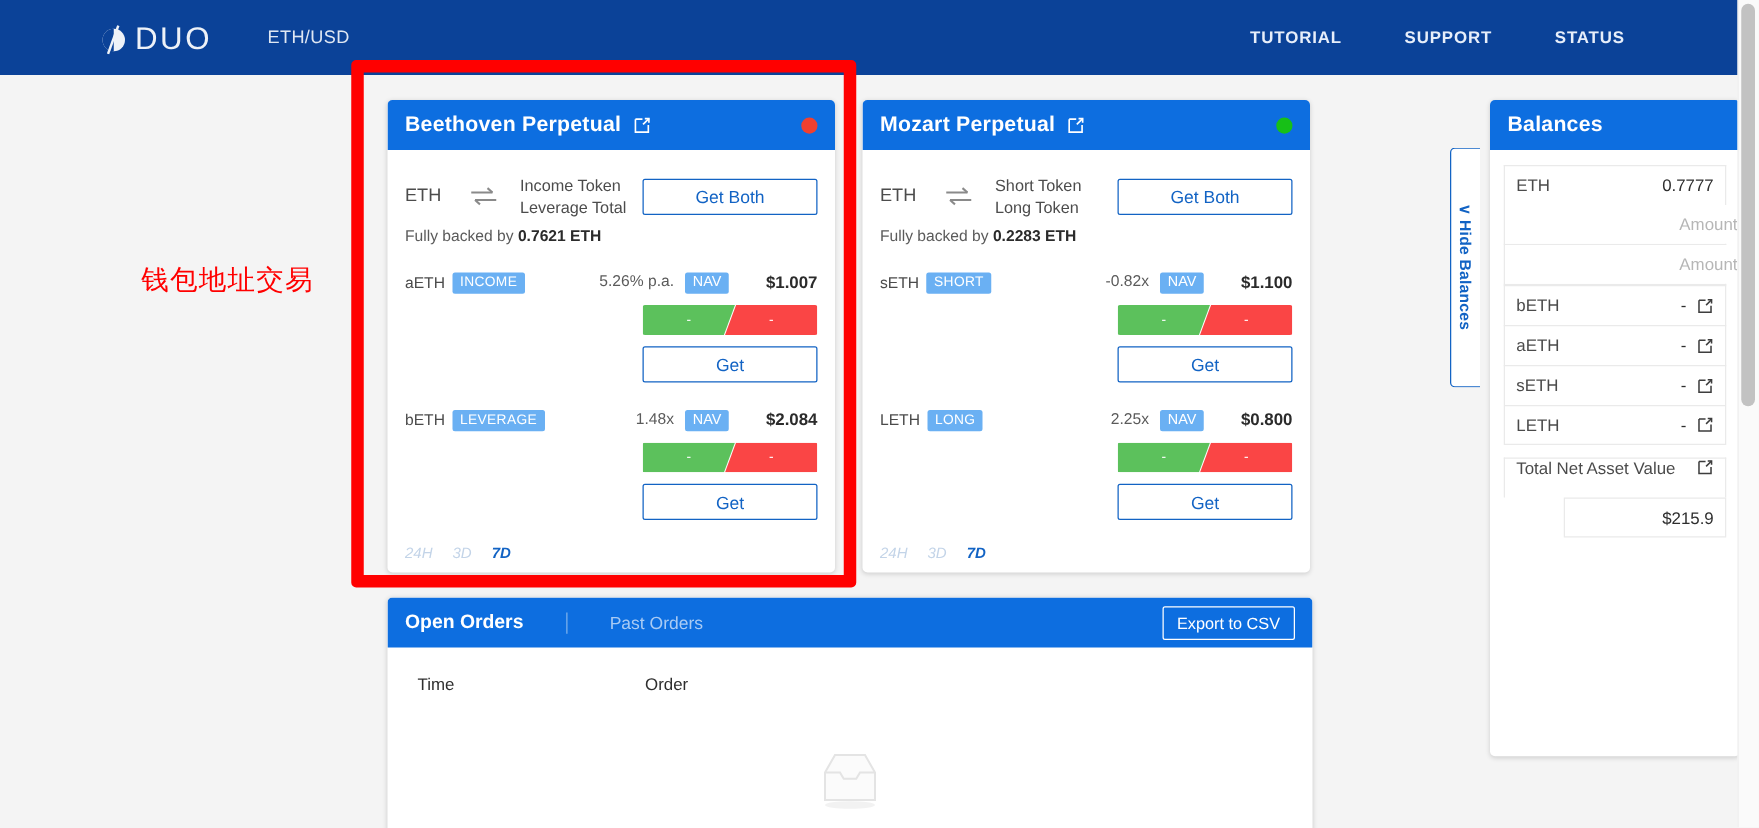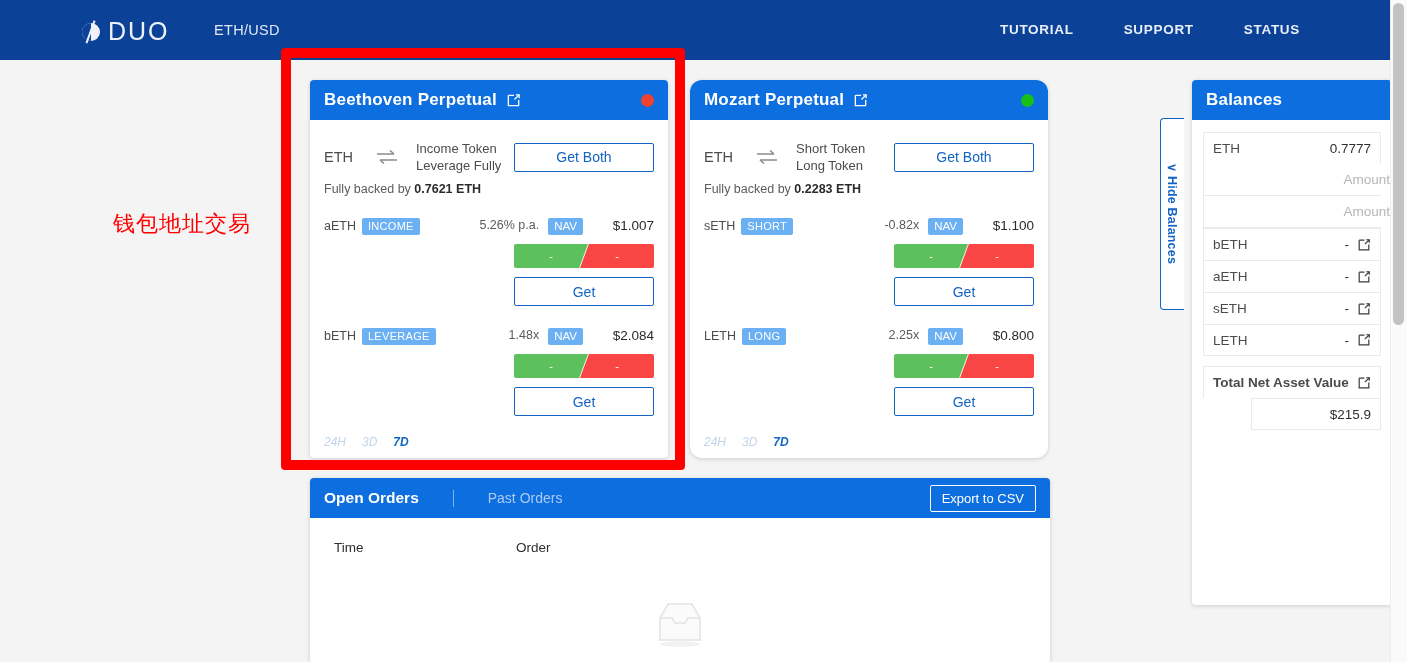--- a/index.html
+++ b/index.html
@@ -195,21 +195,21 @@
   }
   .nav-tag {
     background: #6ab0f3;
     color: #fff;
     font-size: 11.5px;
     padding: 2px 6px 3px 6px;
     border-radius: 2px;
   }
   .tok-price {
     font-size: 13.5px;
-    font-weight: 400;
+    font-weight: 700;
     color: #2b2b2b;
     width: 62px;
     text-align: right;
   }
 
   .bidask {
     margin-left: auto;
     width: 140px;
     height: 24px;
     margin-top: 9px;
@@ -284,25 +284,24 @@
     font-family: "Liberation Sans", sans-serif;
   }
   .bal-input::placeholder { color: #b6b6b6; }
   .ext-sm { margin-left: 8px; display: inline-flex; cursor: pointer; }
   .tnav-line {
     margin-top: 10px;
     border: 1px solid #eaeaea;
     border-bottom: none;
     height: 32px;
     display: flex;
-    align-items: center;
+    align-items: flex-start;
     padding: 0 9px;
     font-size: 13.5px;
     color: #4b4b4b;
-    font-weight: bold;
   }
   .tnav-val {
     border: 1px solid #eaeaea;
     height: 32px;
     display: flex;
     align-items: center;
     justify-content: flex-end;
     padding: 0 9px;
     font-size: 13.5px;
     color: #2e2e2e;
@@ -447,21 +446,21 @@
       <span class="swap-icon">
         <svg width="24" height="17" viewBox="0 0 24 17" fill="none" stroke="#8a8a8a" stroke-width="1.6">
           <path d="M2 5 h17"></path>
             <path d="M15 1.5 L19 5"></path>
           <path d="M22 11 h-17"></path>
             <path d="M9 14.5 L5 11"></path>
         </svg>
       </span>
       <span class="token-pair">
         <span>Income Token</span><br>
-        <span>Leverage Fully</span>
+        <span>Leverage Total</span>
       </span>
       <button class="btn-outline">Get Both</button>
     </div>
 
     <div class="backed">
       <span>Fully backed by</span>
       <b>0.7621 ETH</b>
     </div>
 
     <div class="token-row">
@@ -499,21 +498,21 @@
     </div>
   </div>
 
   <div class="ranges">
     <span class="range">24H</span>
     <span class="range">3D</span>
     <span class="range active">7D</span>
   </div>
 </div>
 
-<div class="card" style="left:690px; top:80px; width:358px; height:378px;border-radius:12px;">
+<div class="card" style="left:690px; top:80px; width:358px; height:378px;">
 
   <div class="card-head">
     <span class="card-title">Mozart Perpetual</span>
     <span class="ext-icon">
       <svg width="15" height="15" viewBox="0 0 16 16" fill="none" stroke="#ffffff" stroke-width="1.4">
         <path d="M2.5 2.5 h6 M2.5 2.5 v11 h11 v-6"></path>
         <path d="M9 7 L14 2"></path>
           <path d="M10.5 2 h3.5 v3.5"></path>
       </svg>
     </span>

